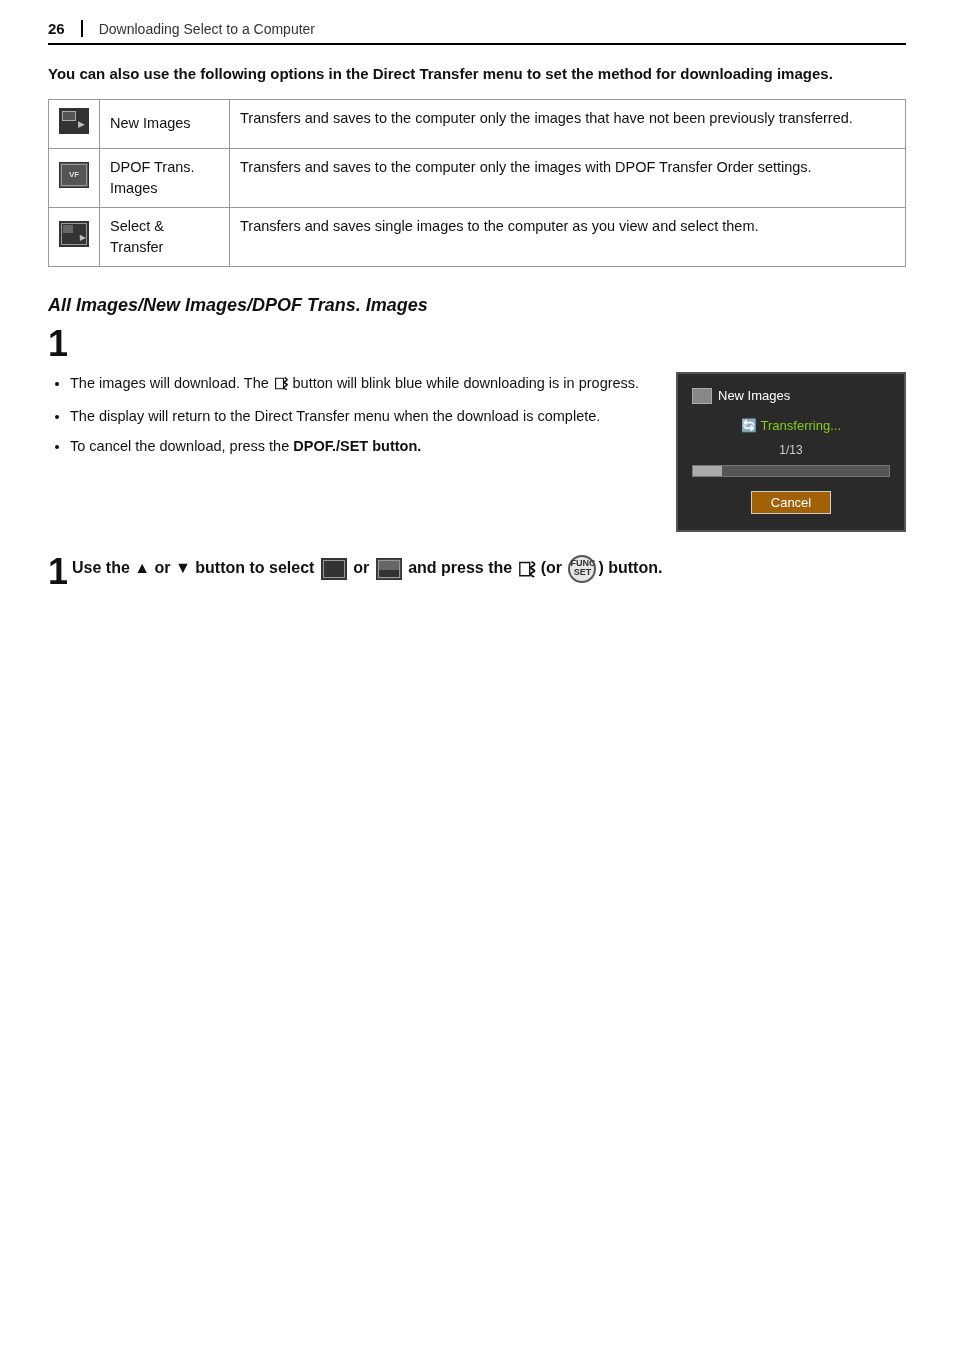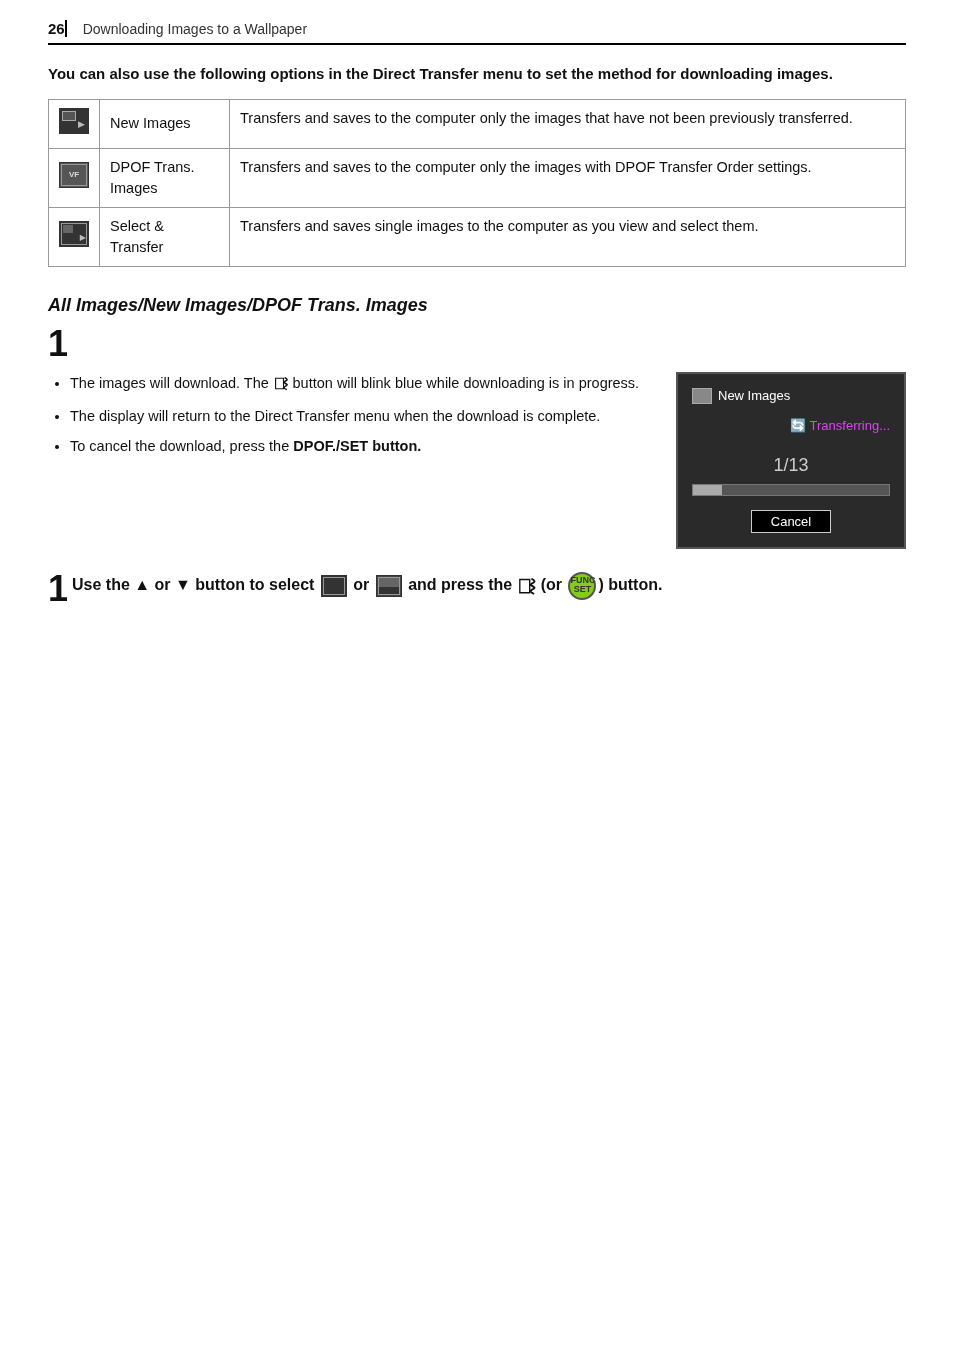--- a/index.html
+++ b/index.html
@@ -18,20 +18,21 @@
       display: flex;
       align-items: center;
       border-bottom: 2px solid #000;
       padding-bottom: 6px;
       margin-bottom: 18px;
     }
     .page-number {
       font-size: 15px;
       font-weight: bold;
       margin-right: 16px;
+      padding-right: 16px;
       border-right: 2px solid #000;
     }
     .page-chapter {
       font-size: 14px;
       color: #333;
     }
 
     
     .intro-para {
       font-weight: bold;
@@ -152,48 +153,48 @@
       gap: 6px;
     }
     .camera-screen .screen-title .icon-small {
       width: 20px;
       height: 16px;
       background: #888;
       display: inline-block;
       border: 1px solid #aaa;
     }
     .camera-screen .screen-status {
-      text-align: right;
-      margin-bottom: 22px;
+      text-align: center;
+      margin-bottom: 10px;
       font-size: 13px;
-      color: #d946ef;
+      color: #84cc16;
     }
     .camera-screen .screen-progress {
       text-align: center;
       margin-bottom: 8px;
-      font-size: 18px;
+      font-size: 12px;
       color: #ccc;
     }
     .camera-screen .progress-bar-outer {
       width: 100%;
       height: 12px;
       background: #555;
       margin-bottom: 14px;
       border: 1px solid #777;
     }
     .camera-screen .progress-bar-inner {
       width: 15%;
       height: 100%;
       background: #aaa;
     }
     .camera-screen .cancel-btn {
       display: block;
       margin: 0 auto;
       width: 80px;
-      background: #000000;
+      background: #a16207;
       border: 1px solid #ccc;
       color: #fff;
       text-align: center;
       font-size: 13px;
       padding: 3px 0;
     }
     .inline-icon-sm {
       display: inline-block;
       width: 26px;
       height: 22px;
@@ -217,41 +218,41 @@
       letter-spacing: -2px;
     }
 
     
     .func-btn {
       display: inline-block;
       width: 28px;
       height: 28px;
       border-radius: 50%;
       border: 2px solid #555;
-      background: #84cc16;
+      background: #e5e5e5;
       text-align: center;
       font-size: 10px;
       font-weight: bold;
       line-height: 24px;
       vertical-align: middle;
       margin: 0 2px;
       color: #333;
     }
 
     
     .section2 {
       margin-top: 22px;
     }
   </style>
 </head>
 <body>
 
 <div class="page-header">
   <span class="page-number">26</span>
-  <span class="page-chapter">Downloading Images to a Wallpaper</span>
+  <span class="page-chapter">Downloading Select to a Computer</span>
 </div>
 
 <p class="intro-para">You can also use the following options in the Direct Transfer menu to set the method for downloading images.</p>
 
 <table class="options-table">
   <tbody>
 
 
     <tr>
       <td class="icon-cell">

